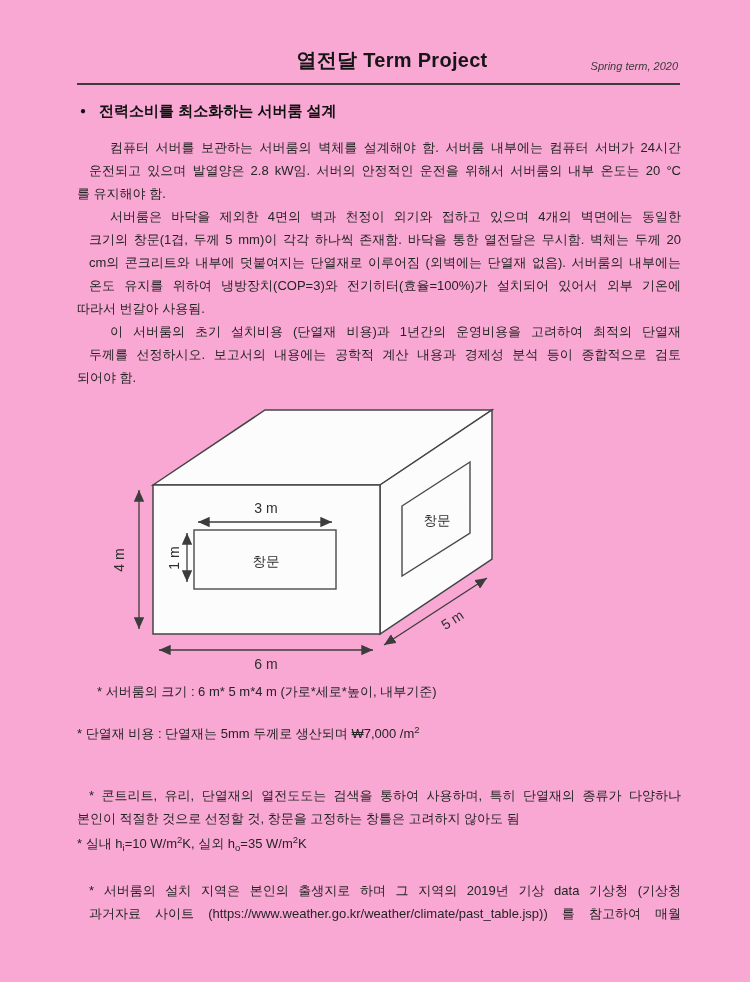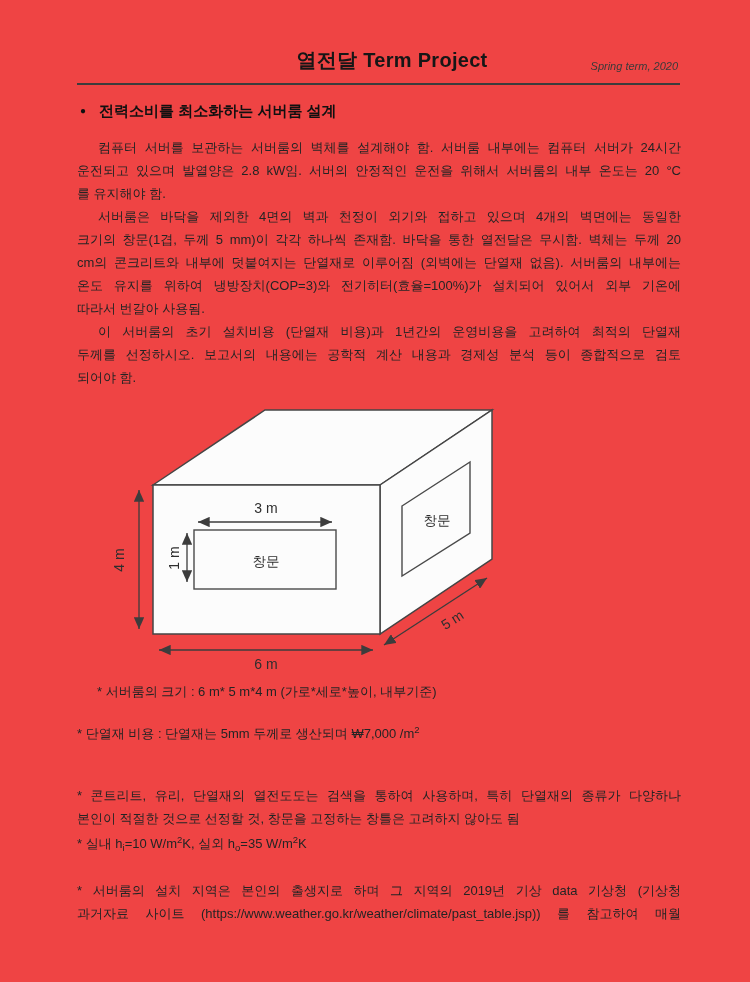--- a/index.html
+++ b/index.html
@@ -1,18 +1,18 @@
 <!DOCTYPE html>
 <html><head>
 <meta charset="utf-8">
 <style>
   html,body{margin:0;padding:0;background:#e8e8e8;}
   .page{
     position:relative;width:750px;height:982px;margin:0 auto;
-    background:#ef4444;color:#262626;overflow:hidden;
+    background:#f9a8d4;color:#262626;overflow:hidden;
     font-family:"Liberation Sans","DejaVu Sans",sans-serif;
   }
   
   .doc-title{
     position:absolute;top:47px;left:0;width:100%;box-sizing:border-box;
     padding-left:34px;text-align:center;
     font-size:20px;font-weight:bold;color:#161616;letter-spacing:.3px;
   }
   .term-label{
     position:absolute;top:60px;right:72px;font-size:11px;color:#3a3a3a;font-style:italic;
@@ -24,21 +24,21 @@
   .section-heading{
     position:absolute;left:80px;top:102px;font-size:15px;font-weight:bold;color:#101010;
   }
   .section-heading .bullet{font-size:10px;vertical-align:2px;margin-right:13px;}
   
   .body-text{
     position:absolute;left:77px;top:136px;width:604px;
     font-size:13px;line-height:23px;color:#242424;
   }
   .ln{text-align:justify;}
-  .ln.j{text-align-last:justify;}
+  .ln.j{text-align-last:justify;margin-left:12px;}
   .ln.indent{text-indent:21px;}
   
   .note{
     position:absolute;left:77px;width:604px;
     font-size:13px;line-height:23px;color:#242424;
   }
   .n1{top:680px;margin-left:20px;}
   .n2{top:722px;}
   .n3{top:784px;}
   .n4{top:832px;}

